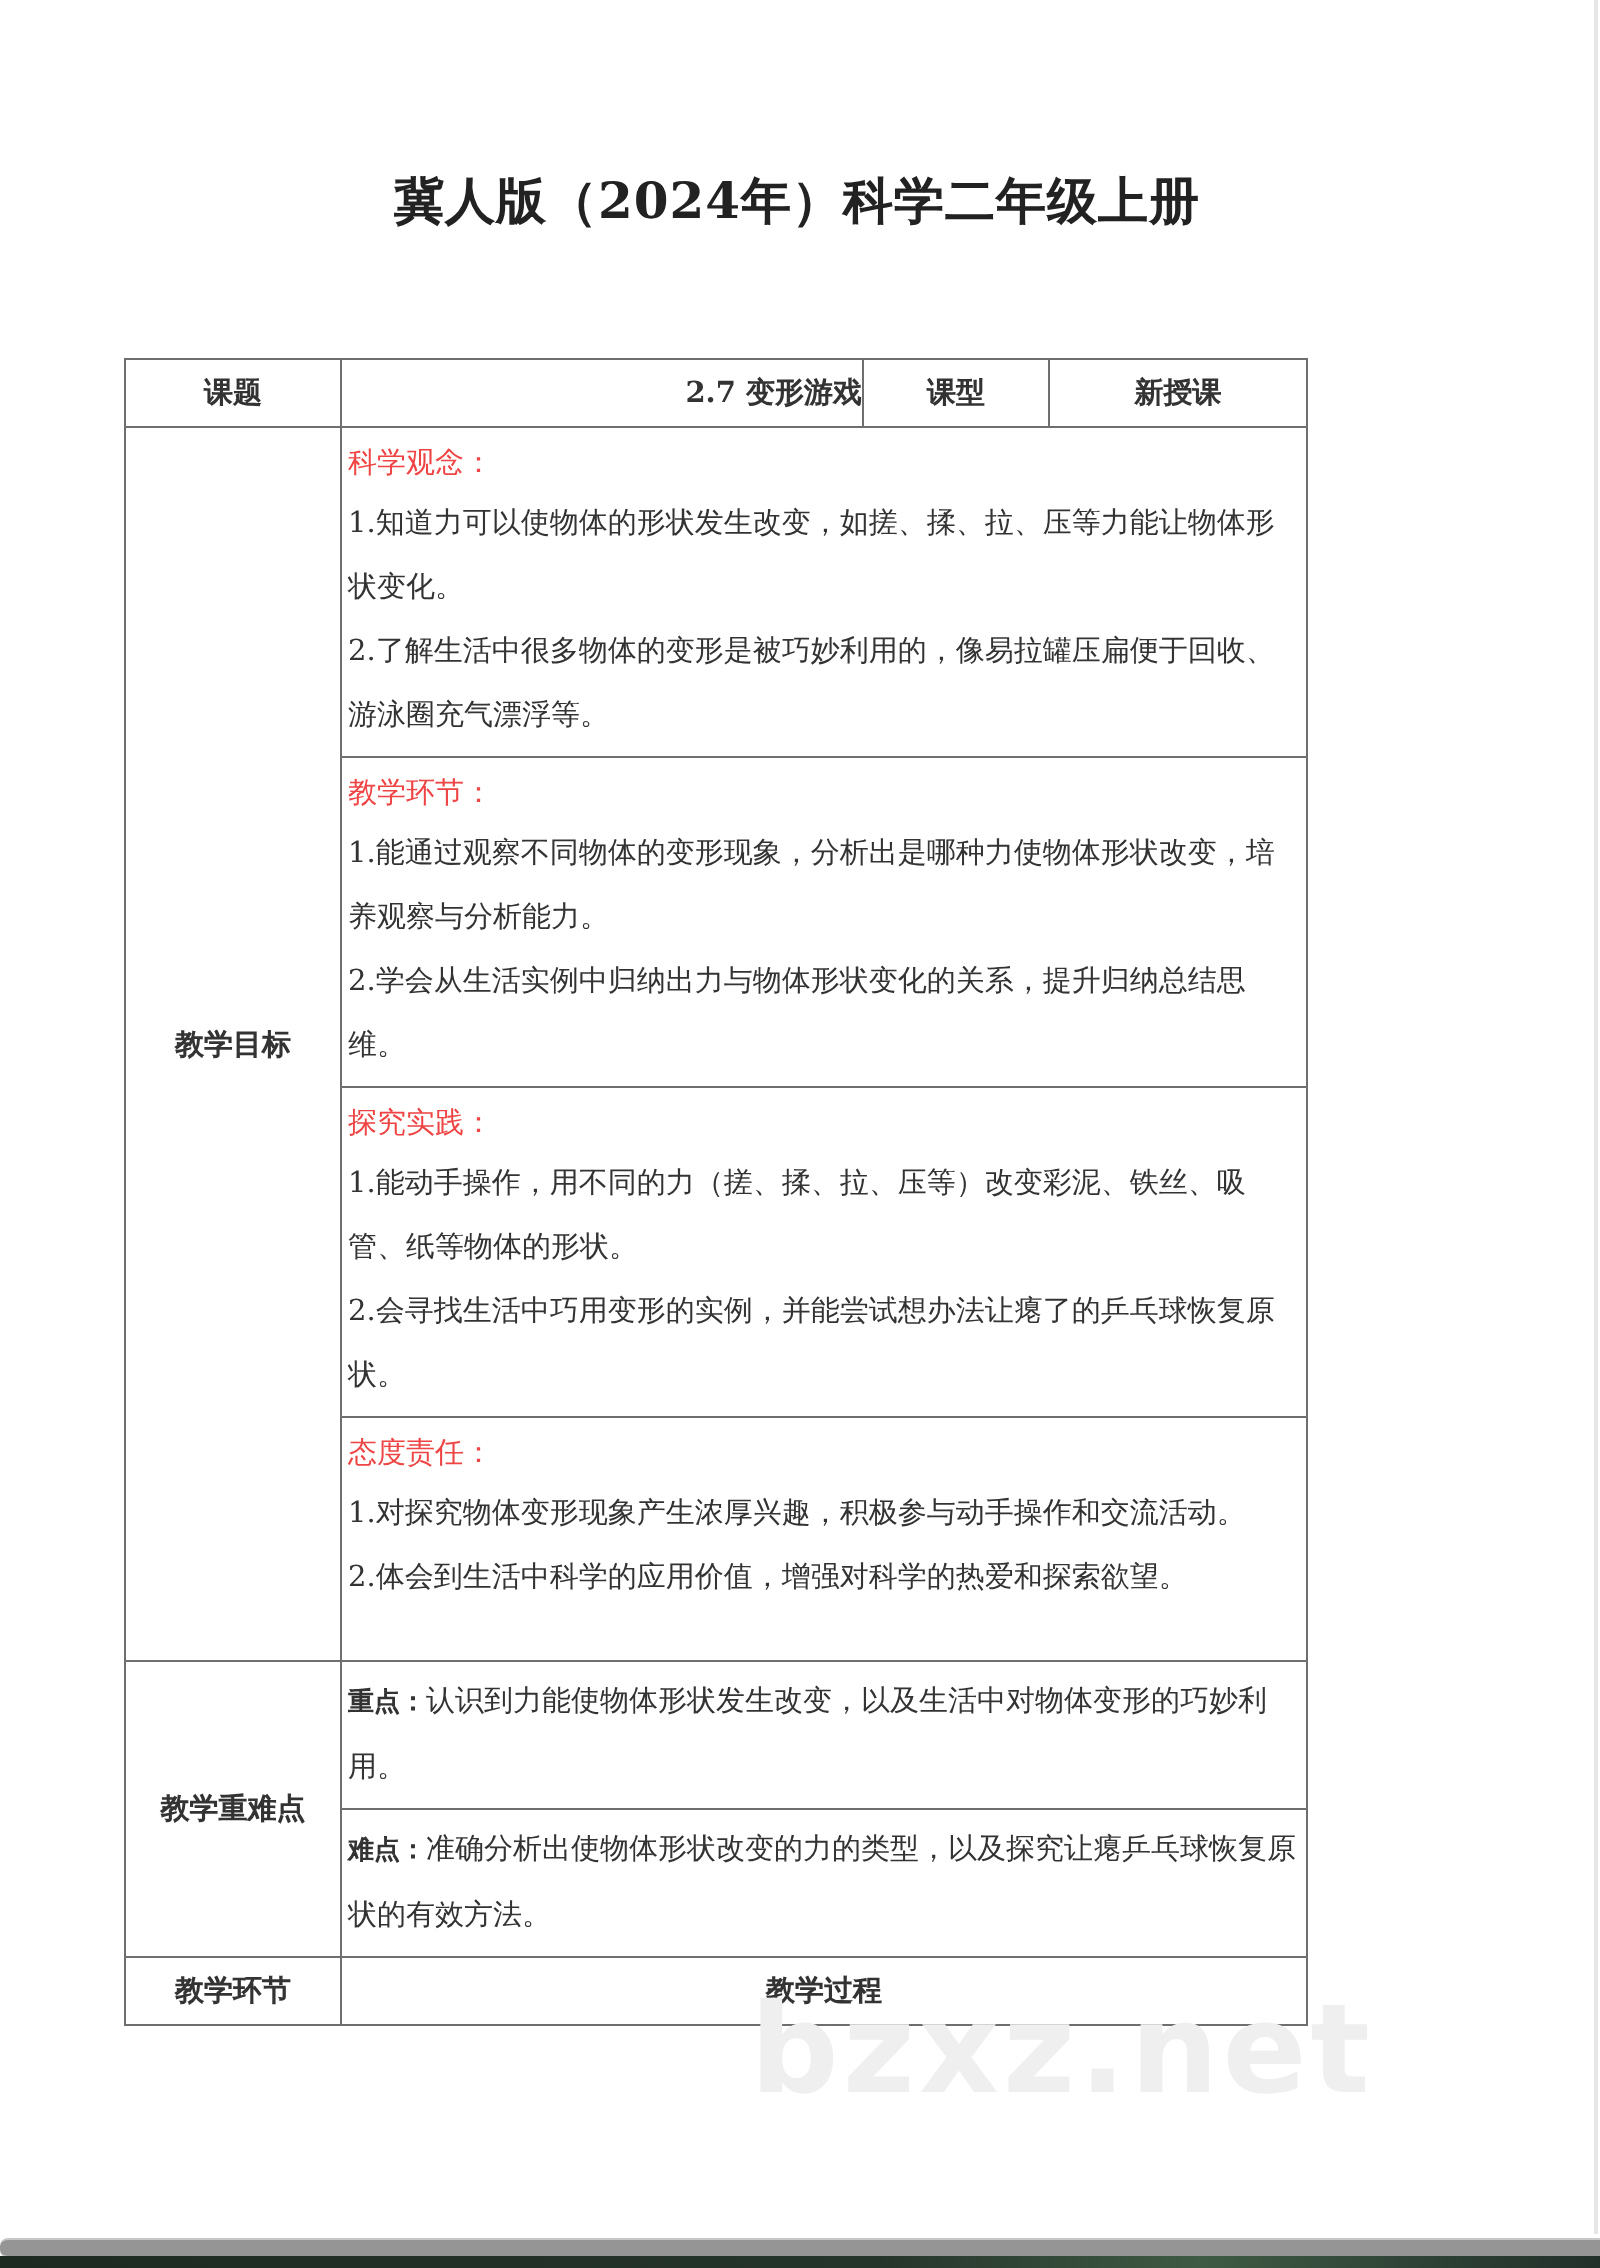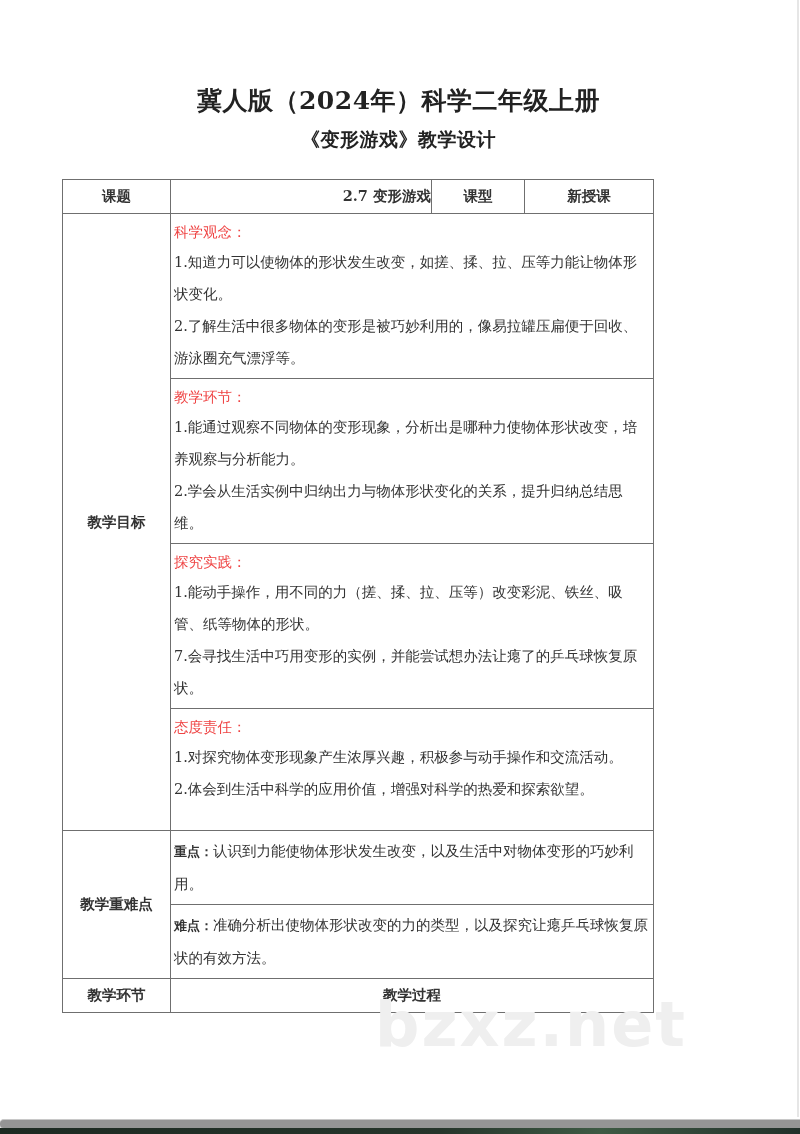--- a/index.html
+++ b/index.html
@@ -50,21 +50,20 @@
   .desktop {
     position: absolute; left: 0; top: 1128px; width: 800px; height: 6px;
     background: linear-gradient(90deg, #1d2a22 0%, #26352b 55%, #3e5a44 75%, #22302a 100%);
   }
 </style>
 </head>
 <body>
 
 <div class="page">
   <div class="title1">冀人版（2024年）科学二年级上册</div>
-  <div class="title2">《变形游戏》教学设计</div>
 
   <table class="lesson">
     <colgroup>
       <col style="width:108px">
       <col style="width:261px">
       <col style="width:93px">
       <col style="width:129px">
     </colgroup>
     <tbody>
         <tr style="height:34px">
@@ -86,21 +85,21 @@
       <td colspan="3" class="sec">
         <span class="sec-title">教学环节：</span>
         <span class="line">1.能通过观察不同物体的变形现象，分析出是哪种力使物体形状改变，培养观察与分析能力。</span>
         <span class="line">2.学会从生活实例中归纳出力与物体形状变化的关系，提升归纳总结思维。</span>
       </td>
     </tr>
     <tr style="height:165px">
       <td colspan="3" class="sec">
         <span class="sec-title">探究实践：</span>
         <span class="line">1.能动手操作，用不同的力（搓、揉、拉、压等）改变彩泥、铁丝、吸管、纸等物体的形状。</span>
-        <span class="line">7.会寻找生活中巧用变形的实例，并能尝试想办法让瘪了的乒乓球恢复原状。</span>
+        <span class="line">2.会寻找生活中巧用变形的实例，并能尝试想办法让瘪了的乒乓球恢复原状。</span>
       </td>
     </tr>
     <tr style="height:122px">
       <td colspan="3" class="sec">
         <span class="sec-title">态度责任：</span>
         <span class="line">1.对探究物体变形现象产生浓厚兴趣，积极参与动手操作和交流活动。</span>
         <span class="line">2.体会到生活中科学的应用价值，增强对科学的热爱和探索欲望。</span>
       </td>
     </tr>
 

